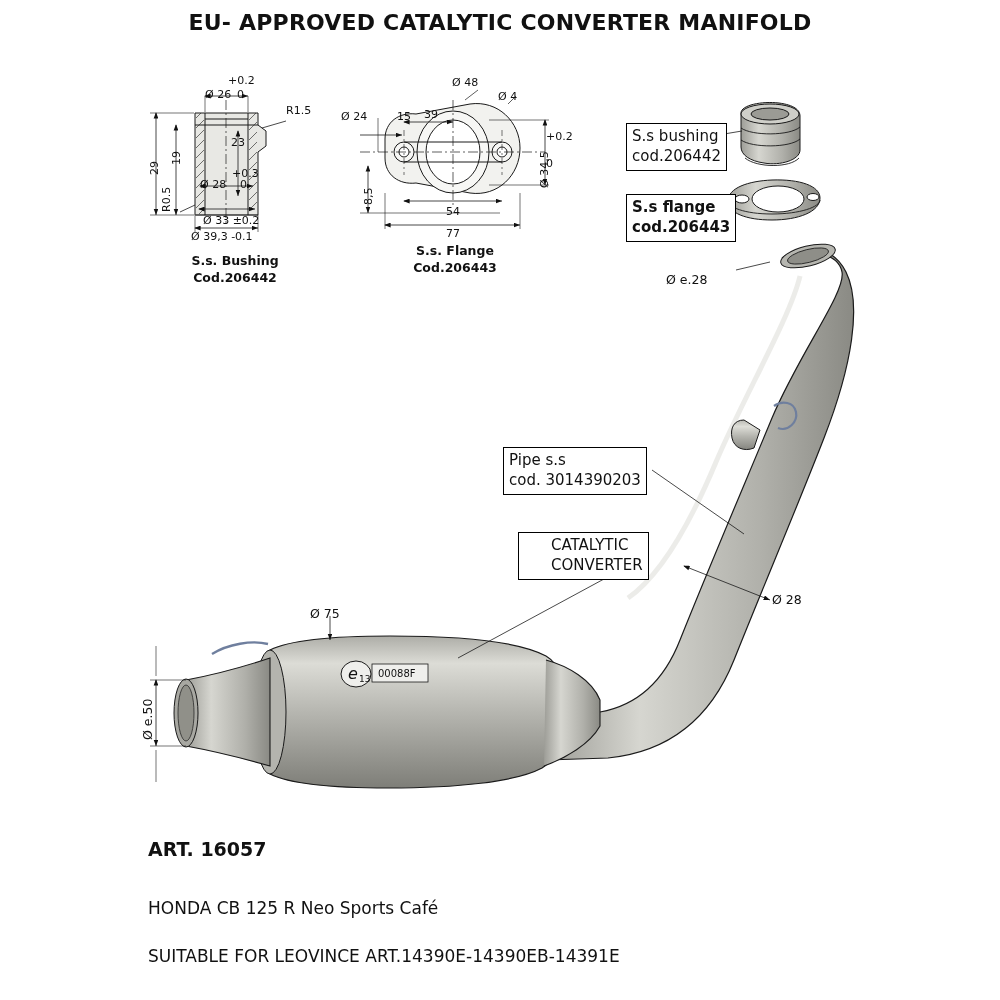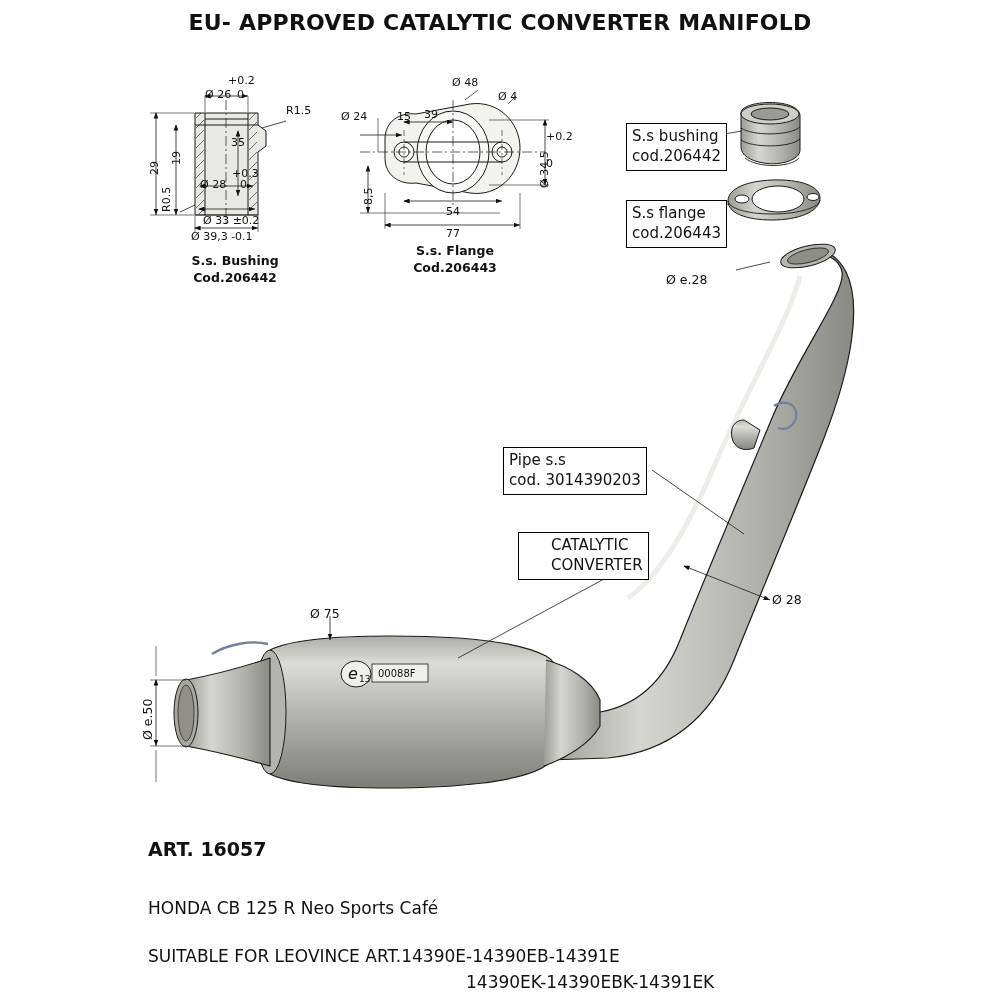--- a/index.html
+++ b/index.html
@@ -261,21 +261,21 @@
         <path d="M156,750 L156,782" stroke-width="0.6"></path>
       </g>
     </g>
   </svg>
 
   <div class="lbl small" style="left:228px;top:74px;">+0.2</div>
   <div class="lbl small" style="left:205px;top:88px;">Ø 26</div>
   <div class="lbl small" style="left:237px;top:88px;">0</div>
   <div class="lbl small rot90" style="left:148px;top:175px;">29</div>
   <div class="lbl small rot90" style="left:170px;top:165px;">19</div>
-  <div class="lbl small" style="left:231px;top:136px;">35</div>
+  <div class="lbl small" style="left:231px;top:136px;">23</div>
   <div class="lbl small" style="left:286px;top:104px;">R1.5</div>
   <div class="lbl small rot90" style="left:160px;top:212px;">R0.5</div>
   <div class="lbl small" style="left:232px;top:167px;">+0.3</div>
   <div class="lbl small" style="left:200px;top:178px;">Ø 28</div>
   <div class="lbl small" style="left:240px;top:178px;">0</div>
   <div class="lbl small" style="left:203px;top:214px;">Ø 33 ±0.2</div>
   <div class="lbl small" style="left:191px;top:218px;margin-top:12px;">Ø 39,3 -0.1</div>
   <div class="lbl bold center" style="left:160px;top:253px;width:150px;">S.s. Bushing</div>
   <div class="lbl bold center" style="left:160px;top:270px;width:150px;">Cod.206442</div>
 
@@ -288,34 +288,33 @@
   <div class="lbl small" style="left:546px;top:157px;">0</div>
   <div class="lbl small rot90" style="left:538px;top:188px;">Ø 34,5</div>
   <div class="lbl small rot90" style="left:362px;top:205px;">8,5</div>
   <div class="lbl small" style="left:446px;top:205px;">54</div>
   <div class="lbl small" style="left:446px;top:227px;">77</div>
   <div class="lbl bold center" style="left:380px;top:243px;width:150px;">S.s. Flange</div>
   <div class="lbl bold center" style="left:380px;top:260px;width:150px;">Cod.206443</div>
 
   <div class="boxlbl" style="left:626px;top:123px;">S.s bushing
 cod.206442</div>
-  <div class="boxlbl" style="left:626px;top:200px;">S.s flange
+  <div class="boxlbl" style="left:626px;top:194px;font-weight:bold;">S.s flange
 cod.206443</div>
   <div class="boxlbl" style="left:503px;top:447px;">Pipe s.s
 cod. 3014390203</div>
   <div class="boxlbl" style="left:518px;top:532px;padding-left:32px;">CATALYTIC
 CONVERTER</div>
 
   <div class="lbl" style="left:666px;top:272px;">Ø e.28</div>
   <div class="lbl" style="left:772px;top:592px;">Ø 28</div>
   <div class="lbl" style="left:310px;top:606px;text-align:right;">Ø 75</div>
   <div class="lbl rot90" style="left:140px;top:740px;">Ø e.50</div>
 
   <div class="lbl" style="left:348px;top:664px;font-size:16px;font-style:italic;">e</div>
   <div class="lbl" style="left:359px;top:674px;font-size:9px;">13</div>
   <div class="lbl small" style="left:378px;top:668px;font-size:10px;">00088F</div>
 
   <div class="footer art" style="top:838px;">ART. 16057</div>
   <div class="footer" style="top:898px;">HONDA CB 125 R Neo Sports Café</div>
   <div class="footer" style="top:946px;">SUITABLE FOR LEOVINCE ART.14390E-14390EB-14391E</div>
-  <div class="footer" style="top:972px;left:466px;">14390EK-14390EBK-14391EK</div>
 
 </div>
 
 </body></html>

